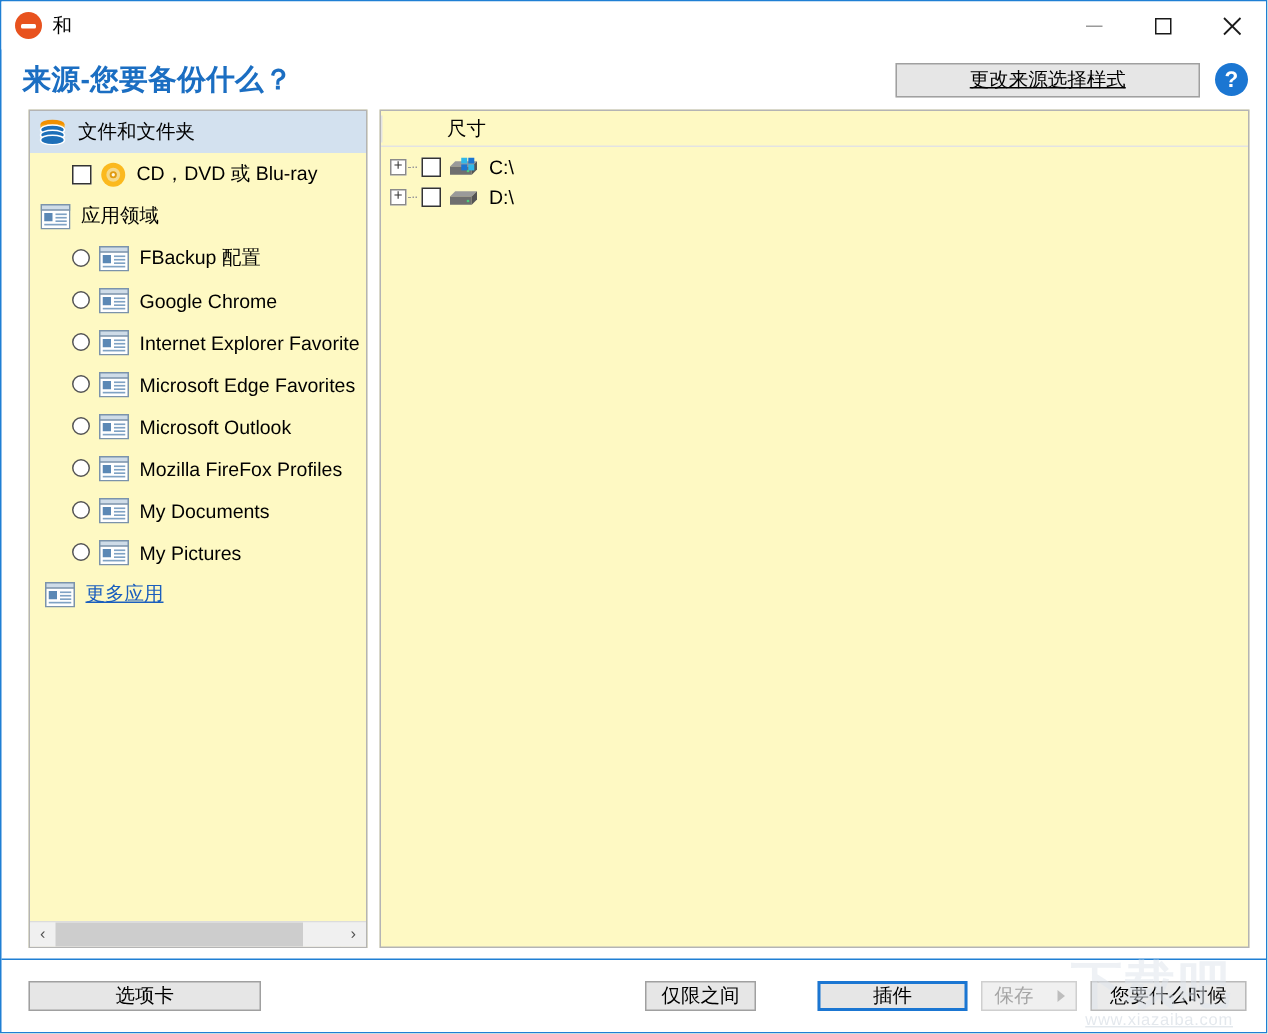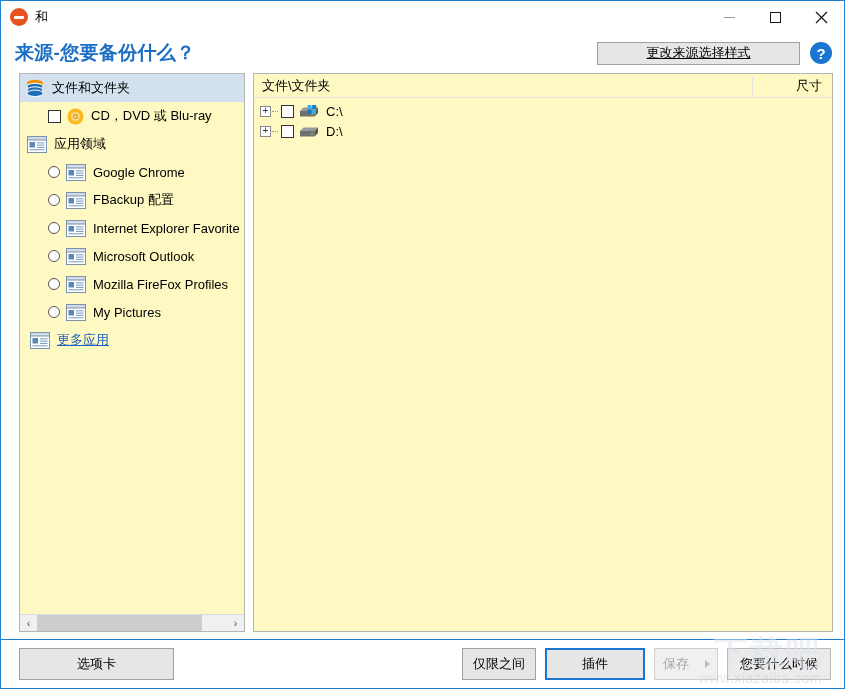--- a/index.html
+++ b/index.html
@@ -179,51 +179,52 @@
   
   .footer {
     height: 49px; min-height:49px;
     display:flex; align-items:center;
     padding: 0 13px 0 18px;
     position: relative;
     border-top: 1px solid #1f7fd4;
     margin-top: 7px;
   }
   .btn {
-    height: 32px;
+    height: 20px;
     background:#e6e6e6;
     border:1px solid #a0a0a0;
     font-size:13px; color:#000;
     display:flex; align-items:center; justify-content:center;
     cursor:default;
   }
   .btn-tabs { width:155px; }
   .footer-right { margin-left:auto; display:flex; align-items:center; gap:9px; }
   .btn-only { width:74px; }
-  .btn-plugin { width:100px; border:2px solid #1b76d2; background:#e6e6e6; }
+  .btn-plugin { width:100px; border:2px solid #1b76d2; background:#e6e6e6;margin-left:32px; }
   .btn-save {
     width:64px; color:#a6a6a6; background:#f0f0f0; border:1px solid #cfcfcf;
     position:relative; justify-content:flex-start; padding-left:8px;
   }
   .btn-save .caret {
     position:absolute; right:7px; top:50%; transform:translateY(-50%);
     width:0;height:0;border-left:5px solid #bdbdbd;
     border-top:4px solid transparent;border-bottom:4px solid transparent;
   }
   .btn-when { width:104px; background:#ebebeb; border:1px solid #b9b9b9;text-align:center; }
 
   
   .watermark {
     position:absolute; right:22px; bottom:2px;
     pointer-events:none; user-select:none;
     opacity:.5;
   }
   .wm-text {
-    font-size: 14px; color:#c9d2dc; letter-spacing:.5px;
+    font-size: 11px; color:#c9d2dc; letter-spacing:.5px;
     text-align:right;
+    text-decoration:underline;
   }
   .wm-glyph {
     font-size:34px; color:#dde4ec; font-weight:bold; line-height:1;
     text-align:right; letter-spacing:2px;
   }
 </style>
 </head>
 <body>
 
 <div id="app">
@@ -309,51 +310,64 @@
           <div class="rd"></div>
           <svg class="ico ico-win" viewBox="0 0 20 17">
             <rect x="0.5" y="0.5" width="19" height="16" fill="#ffffff" stroke="#7b93ab"></rect>
             <rect x="0.5" y="0.5" width="19" height="3.5" fill="#cfdce8" stroke="#7b93ab"></rect>
             <rect x="2.5" y="6" width="5.5" height="5.5" fill="#5b88b5"></rect>
             <rect x="10" y="6.3" width="7.5" height="1.1" fill="#7fa2c4"></rect>
             <rect x="10" y="8.6" width="7.5" height="1.1" fill="#7fa2c4"></rect>
             <rect x="10" y="10.9" width="7.5" height="1.1" fill="#7fa2c4"></rect>
             <rect x="2.5" y="13.2" width="15" height="1.1" fill="#7fa2c4"></rect>
           </svg>
+          <span class="lbl">FBackup 配置</span>
+        </div>
+
+        <div class="row indent-app">
+          <div class="rd"></div>
+          <svg class="ico ico-win" viewBox="0 0 20 17">
+            <rect x="0.5" y="0.5" width="19" height="16" fill="#ffffff" stroke="#7b93ab"></rect>
+            <rect x="0.5" y="0.5" width="19" height="3.5" fill="#cfdce8" stroke="#7b93ab"></rect>
+            <rect x="2.5" y="6" width="5.5" height="5.5" fill="#5b88b5"></rect>
+            <rect x="10" y="6.3" width="7.5" height="1.1" fill="#7fa2c4"></rect>
+            <rect x="10" y="8.6" width="7.5" height="1.1" fill="#7fa2c4"></rect>
+            <rect x="10" y="10.9" width="7.5" height="1.1" fill="#7fa2c4"></rect>
+            <rect x="2.5" y="13.2" width="15" height="1.1" fill="#7fa2c4"></rect>
+          </svg>
           <span class="lbl">Google Chrome</span>
         </div>
 
         <div class="row indent-app">
           <div class="rd"></div>
           <svg class="ico ico-win" viewBox="0 0 20 17">
             <rect x="0.5" y="0.5" width="19" height="16" fill="#ffffff" stroke="#7b93ab"></rect>
             <rect x="0.5" y="0.5" width="19" height="3.5" fill="#cfdce8" stroke="#7b93ab"></rect>
             <rect x="2.5" y="6" width="5.5" height="5.5" fill="#5b88b5"></rect>
             <rect x="10" y="6.3" width="7.5" height="1.1" fill="#7fa2c4"></rect>
             <rect x="10" y="8.6" width="7.5" height="1.1" fill="#7fa2c4"></rect>
             <rect x="10" y="10.9" width="7.5" height="1.1" fill="#7fa2c4"></rect>
             <rect x="2.5" y="13.2" width="15" height="1.1" fill="#7fa2c4"></rect>
           </svg>
-          <span class="lbl">FBackup 配置</span>
-        </div>
-
-        <div class="row indent-app">
-          <div class="rd"></div>
-          <svg class="ico ico-win" viewBox="0 0 20 17">
-            <rect x="0.5" y="0.5" width="19" height="16" fill="#ffffff" stroke="#7b93ab"></rect>
-            <rect x="0.5" y="0.5" width="19" height="3.5" fill="#cfdce8" stroke="#7b93ab"></rect>
-            <rect x="2.5" y="6" width="5.5" height="5.5" fill="#5b88b5"></rect>
-            <rect x="10" y="6.3" width="7.5" height="1.1" fill="#7fa2c4"></rect>
-            <rect x="10" y="8.6" width="7.5" height="1.1" fill="#7fa2c4"></rect>
-            <rect x="10" y="10.9" width="7.5" height="1.1" fill="#7fa2c4"></rect>
-            <rect x="2.5" y="13.2" width="15" height="1.1" fill="#7fa2c4"></rect>
-          </svg>
           <span class="lbl">Internet Explorer Favorite</span>
         </div>
 
+        <div class="row indent-app">
+          <div class="rd"></div>
+          <svg class="ico ico-win" viewBox="0 0 20 17">
+            <rect x="0.5" y="0.5" width="19" height="16" fill="#ffffff" stroke="#7b93ab"></rect>
+            <rect x="0.5" y="0.5" width="19" height="3.5" fill="#cfdce8" stroke="#7b93ab"></rect>
+            <rect x="2.5" y="6" width="5.5" height="5.5" fill="#5b88b5"></rect>
+            <rect x="10" y="6.3" width="7.5" height="1.1" fill="#7fa2c4"></rect>
+            <rect x="10" y="8.6" width="7.5" height="1.1" fill="#7fa2c4"></rect>
+            <rect x="10" y="10.9" width="7.5" height="1.1" fill="#7fa2c4"></rect>
+            <rect x="2.5" y="13.2" width="15" height="1.1" fill="#7fa2c4"></rect>
+          </svg>
+          <span class="lbl">Microsoft Edge Favorites</span>
+        </div>
 
         <div class="row indent-app">
           <div class="rd"></div>
           <svg class="ico ico-win" viewBox="0 0 20 17">
             <rect x="0.5" y="0.5" width="19" height="16" fill="#ffffff" stroke="#7b93ab"></rect>
             <rect x="0.5" y="0.5" width="19" height="3.5" fill="#cfdce8" stroke="#7b93ab"></rect>
             <rect x="2.5" y="6" width="5.5" height="5.5" fill="#5b88b5"></rect>
             <rect x="10" y="6.3" width="7.5" height="1.1" fill="#7fa2c4"></rect>
             <rect x="10" y="8.6" width="7.5" height="1.1" fill="#7fa2c4"></rect>
             <rect x="10" y="10.9" width="7.5" height="1.1" fill="#7fa2c4"></rect>
@@ -369,20 +383,33 @@
             <rect x="0.5" y="0.5" width="19" height="3.5" fill="#cfdce8" stroke="#7b93ab"></rect>
             <rect x="2.5" y="6" width="5.5" height="5.5" fill="#5b88b5"></rect>
             <rect x="10" y="6.3" width="7.5" height="1.1" fill="#7fa2c4"></rect>
             <rect x="10" y="8.6" width="7.5" height="1.1" fill="#7fa2c4"></rect>
             <rect x="10" y="10.9" width="7.5" height="1.1" fill="#7fa2c4"></rect>
             <rect x="2.5" y="13.2" width="15" height="1.1" fill="#7fa2c4"></rect>
           </svg>
           <span class="lbl">Mozilla FireFox Profiles</span>
         </div>
 
+        <div class="row indent-app">
+          <div class="rd"></div>
+          <svg class="ico ico-win" viewBox="0 0 20 17">
+            <rect x="0.5" y="0.5" width="19" height="16" fill="#ffffff" stroke="#7b93ab"></rect>
+            <rect x="0.5" y="0.5" width="19" height="3.5" fill="#cfdce8" stroke="#7b93ab"></rect>
+            <rect x="2.5" y="6" width="5.5" height="5.5" fill="#5b88b5"></rect>
+            <rect x="10" y="6.3" width="7.5" height="1.1" fill="#7fa2c4"></rect>
+            <rect x="10" y="8.6" width="7.5" height="1.1" fill="#7fa2c4"></rect>
+            <rect x="10" y="10.9" width="7.5" height="1.1" fill="#7fa2c4"></rect>
+            <rect x="2.5" y="13.2" width="15" height="1.1" fill="#7fa2c4"></rect>
+          </svg>
+          <span class="lbl">My Documents</span>
+        </div>
 
         <div class="row indent-app">
           <div class="rd"></div>
           <svg class="ico ico-win" viewBox="0 0 20 17">
             <rect x="0.5" y="0.5" width="19" height="16" fill="#ffffff" stroke="#7b93ab"></rect>
             <rect x="0.5" y="0.5" width="19" height="3.5" fill="#cfdce8" stroke="#7b93ab"></rect>
             <rect x="2.5" y="6" width="5.5" height="5.5" fill="#5b88b5"></rect>
             <rect x="10" y="6.3" width="7.5" height="1.1" fill="#7fa2c4"></rect>
             <rect x="10" y="8.6" width="7.5" height="1.1" fill="#7fa2c4"></rect>
             <rect x="10" y="10.9" width="7.5" height="1.1" fill="#7fa2c4"></rect>
@@ -410,21 +437,20 @@
         <div class="hs-arrow">‹</div>
         <div class="hs-track">
           <div class="hs-thumb"></div>
         </div>
         <div class="hs-arrow">›</div>
       </div>
     </div>
 
     <div class="panel right-panel">
       <div class="rp-head">
-        <div class="col-name">文件\文件夹</div>
         <div class="col-size">尺寸</div>
       </div>
       <div class="tree">
 
         <div class="tnode">
           <div class="expander">+</div>
           <div class="dots"></div>
           <div class="cb"></div>
           <svg class="drive" width="20" height="13" viewBox="0 0 20 13">
             <path d="M1 6 L4.5 2.5 H19 L15.5 6 Z" fill="#9a9a9a"></path>

